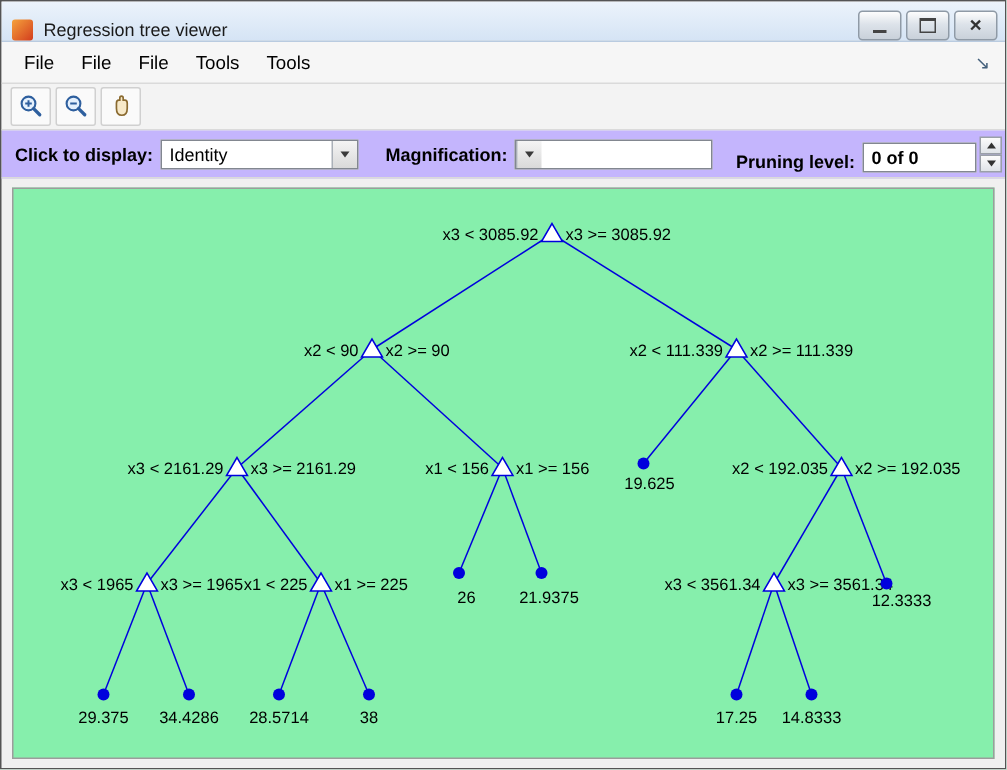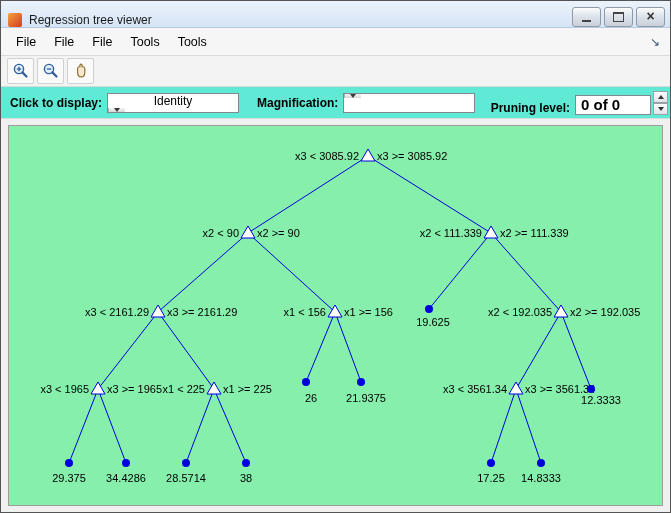--- a/index.html
+++ b/index.html
@@ -18,29 +18,29 @@
   
   .menubar{height:27px;background:#f6f6f6;display:flex;align-items:center;padding:0 10px 0 6px;border-bottom:1px solid #dadada;font-size:12.5px;}
   .menu-item{padding:4px 9px;color:#000;cursor:default;}
   .dock{margin-left:auto;color:#44607c;font-size:12px;}
 
   
   .toolbar{height:30px;background:#f3f3f3;display:flex;align-items:center;gap:3px;padding:0 6px;border-bottom:1px solid #dadada;}
   .toolbtn{width:25px;height:24px;display:flex;align-items:center;justify-content:center;border:1px solid #d0d0d0;border-radius:2px;background:#fafafa;}
 
   
-  .controls{height:31px;background:#5eead4;display:flex;align-items:center;padding-left:9px;border-bottom:1px solid #dadada;font-size:12px;}
+  .controls{height:31px;background:#c4b5fd;display:flex;align-items:center;padding-left:9px;border-bottom:1px solid #dadada;font-size:12px;}
   .ctl-label{font-weight:bold;margin-right:5px;white-space:nowrap;}
-  .combo{height:20px;background:#fff;border:1px solid #828790;display:flex;align-items:center;width:132px;box-sizing:border-box;flex-direction:column;}
+  .combo{height:20px;background:#fff;border:1px solid #828790;display:flex;align-items:center;width:132px;box-sizing:border-box;}
   .combo-text{flex:1;padding:0 5px;font-size:12px;white-space:nowrap;overflow:hidden;}
   .combo-arrow{width:16px;align-self:stretch;background:linear-gradient(#f4f4f4,#d9d9d9);border-left:1px solid #aab0b8;display:flex;align-items:center;justify-content:center;}
   .tri{width:0;height:0;border-left:3.5px solid transparent;border-right:3.5px solid transparent;border-top:4px solid #3a3a3a;}
   .gap1{width:18px;}
   .prune-group{margin-left:auto;display:flex;align-items:flex-end;margin-right:2px;}
-  .prunebox{height:20px;width:76px;background:#fff;border:1px solid #828790;font-weight:bold;font-size:15px;padding:0 5px;display:flex;align-items:center;box-sizing:border-box;}
+  .prunebox{height:20px;width:76px;background:#fff;border:1px solid #828790;font-weight:bold;font-size:12px;padding:0 5px;display:flex;align-items:center;box-sizing:border-box;}
   .spinner{width:15px;height:24px;display:flex;flex-direction:column;margin-left:2px;}
   .spin{flex:1;border:1px solid #9aa0a8;background:linear-gradient(#fcfcfc,#dfe3e8);display:flex;align-items:center;justify-content:center;}
   .tri-up{width:0;height:0;border-left:3px solid transparent;border-right:3px solid transparent;border-bottom:4px solid #333;}
   .tri-down{width:0;height:0;border-left:3px solid transparent;border-right:3px solid transparent;border-top:4px solid #333;}
 
   
   .canvas{margin:6px 7px 0 7px;width:653px;height:379px;background:#86efac;border:1px solid #9c9c9c;}
   #tree-svg text{font-family:"Liberation Sans",sans-serif;font-size:11px;fill:#000;}
 </style>
 </head>

